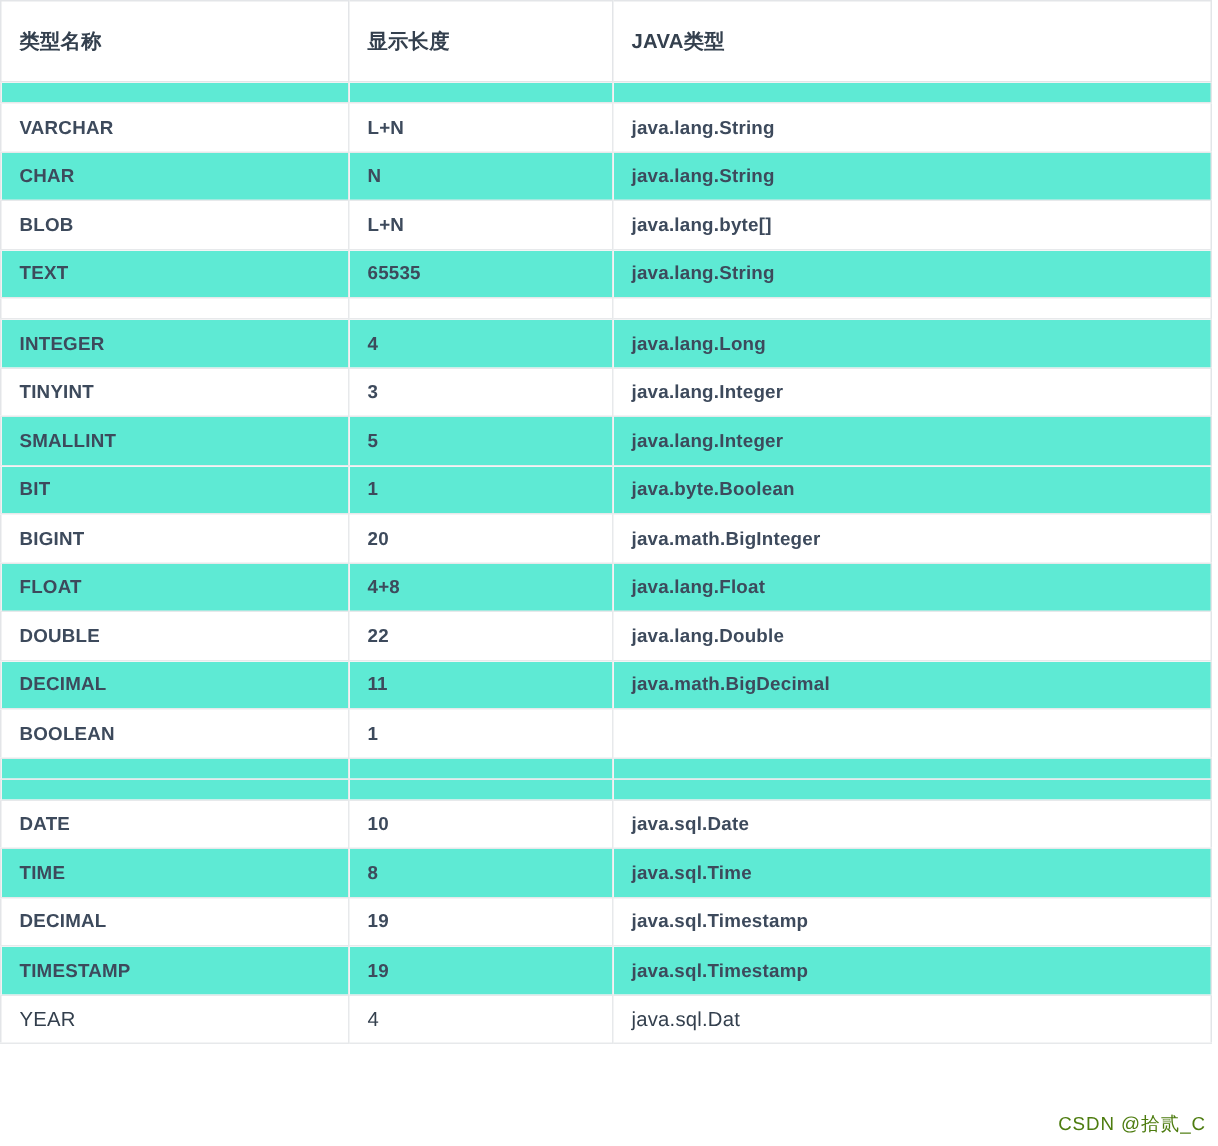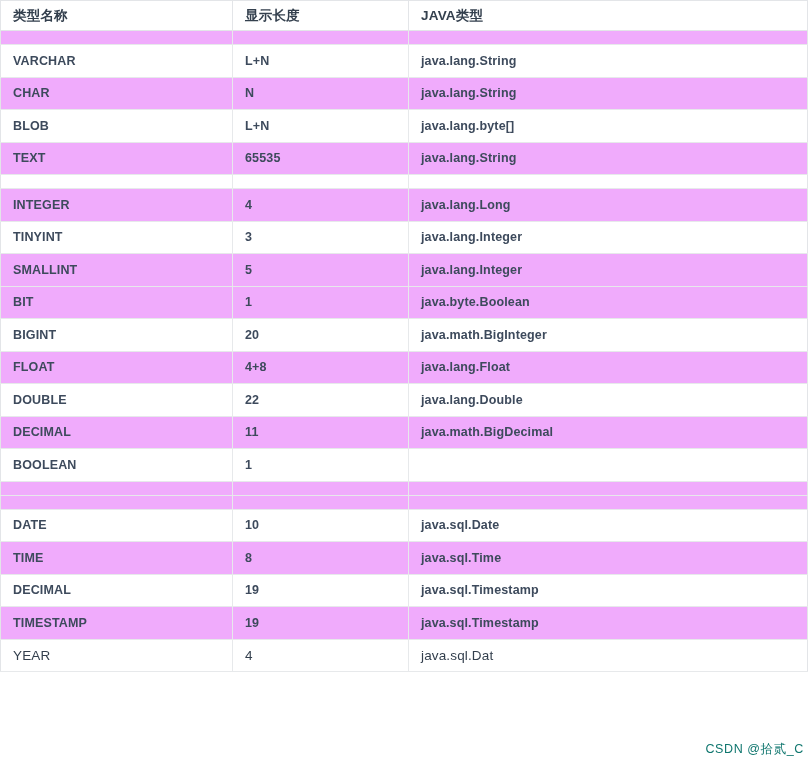--- a/index.html
+++ b/index.html
@@ -28,21 +28,21 @@
     table-layout: fixed;
     background: #ffffff;
     border: 1px solid #e3e5e8;
   }
 
   table.type-table col.c1 { width: 232px; }
   table.type-table col.c2 { width: 176px; }
   table.type-table col.c3 { width: 399px; }
 
   table.type-table thead th {
-    height: 30px;
+    height: 54px;
     box-sizing: border-box;
     text-align: left;
     vertical-align: middle;
     padding: 0 12px;
     font-size: 13.5px;
     font-weight: bold;
     color: #34404e;
     background: #ffffff;
     border-right: 1px solid #e3e5e8;
     border-bottom: 1px solid #e3e5e8;
@@ -61,41 +61,41 @@
     border-right: 1px solid #e7e9eb;
     border-bottom: 1px solid #e7e9eb;
     white-space: nowrap;
     overflow: hidden;
     text-overflow: ellipsis;
     letter-spacing: 0.15px;
   }
   table.type-table tbody td:last-child { border-right: none; }
 
   table.type-table tbody tr.row-white td { background: #ffffff; }
-  table.type-table tbody tr.row-grey  td { background: #f0abfc; }
+  table.type-table tbody tr.row-grey  td { background: #5eead4; }
 
   table.type-table tbody tr.spacer td {
     height: 14px;
     padding: 0 12px;
     font-size: 0;
     line-height: 0;
   }
 
   table.type-table tbody tr.emphasis td {
     font-size: 13.5px;
     font-weight: normal;
     color: #333f4d;
   }
 
   .watermark {
     position: absolute;
     right: 8px;
     bottom: 6px;
     font-size: 12.5px;
-    color: #0f766e;
+    color: #4d7c0f;
     font-family: "Liberation Sans", "DejaVu Sans", sans-serif;
     letter-spacing: 0.6px;
     white-space: nowrap;
     pointer-events: none;
   }
 </style>
 </head>
 <body>
 
 <div class="table-wrap">

